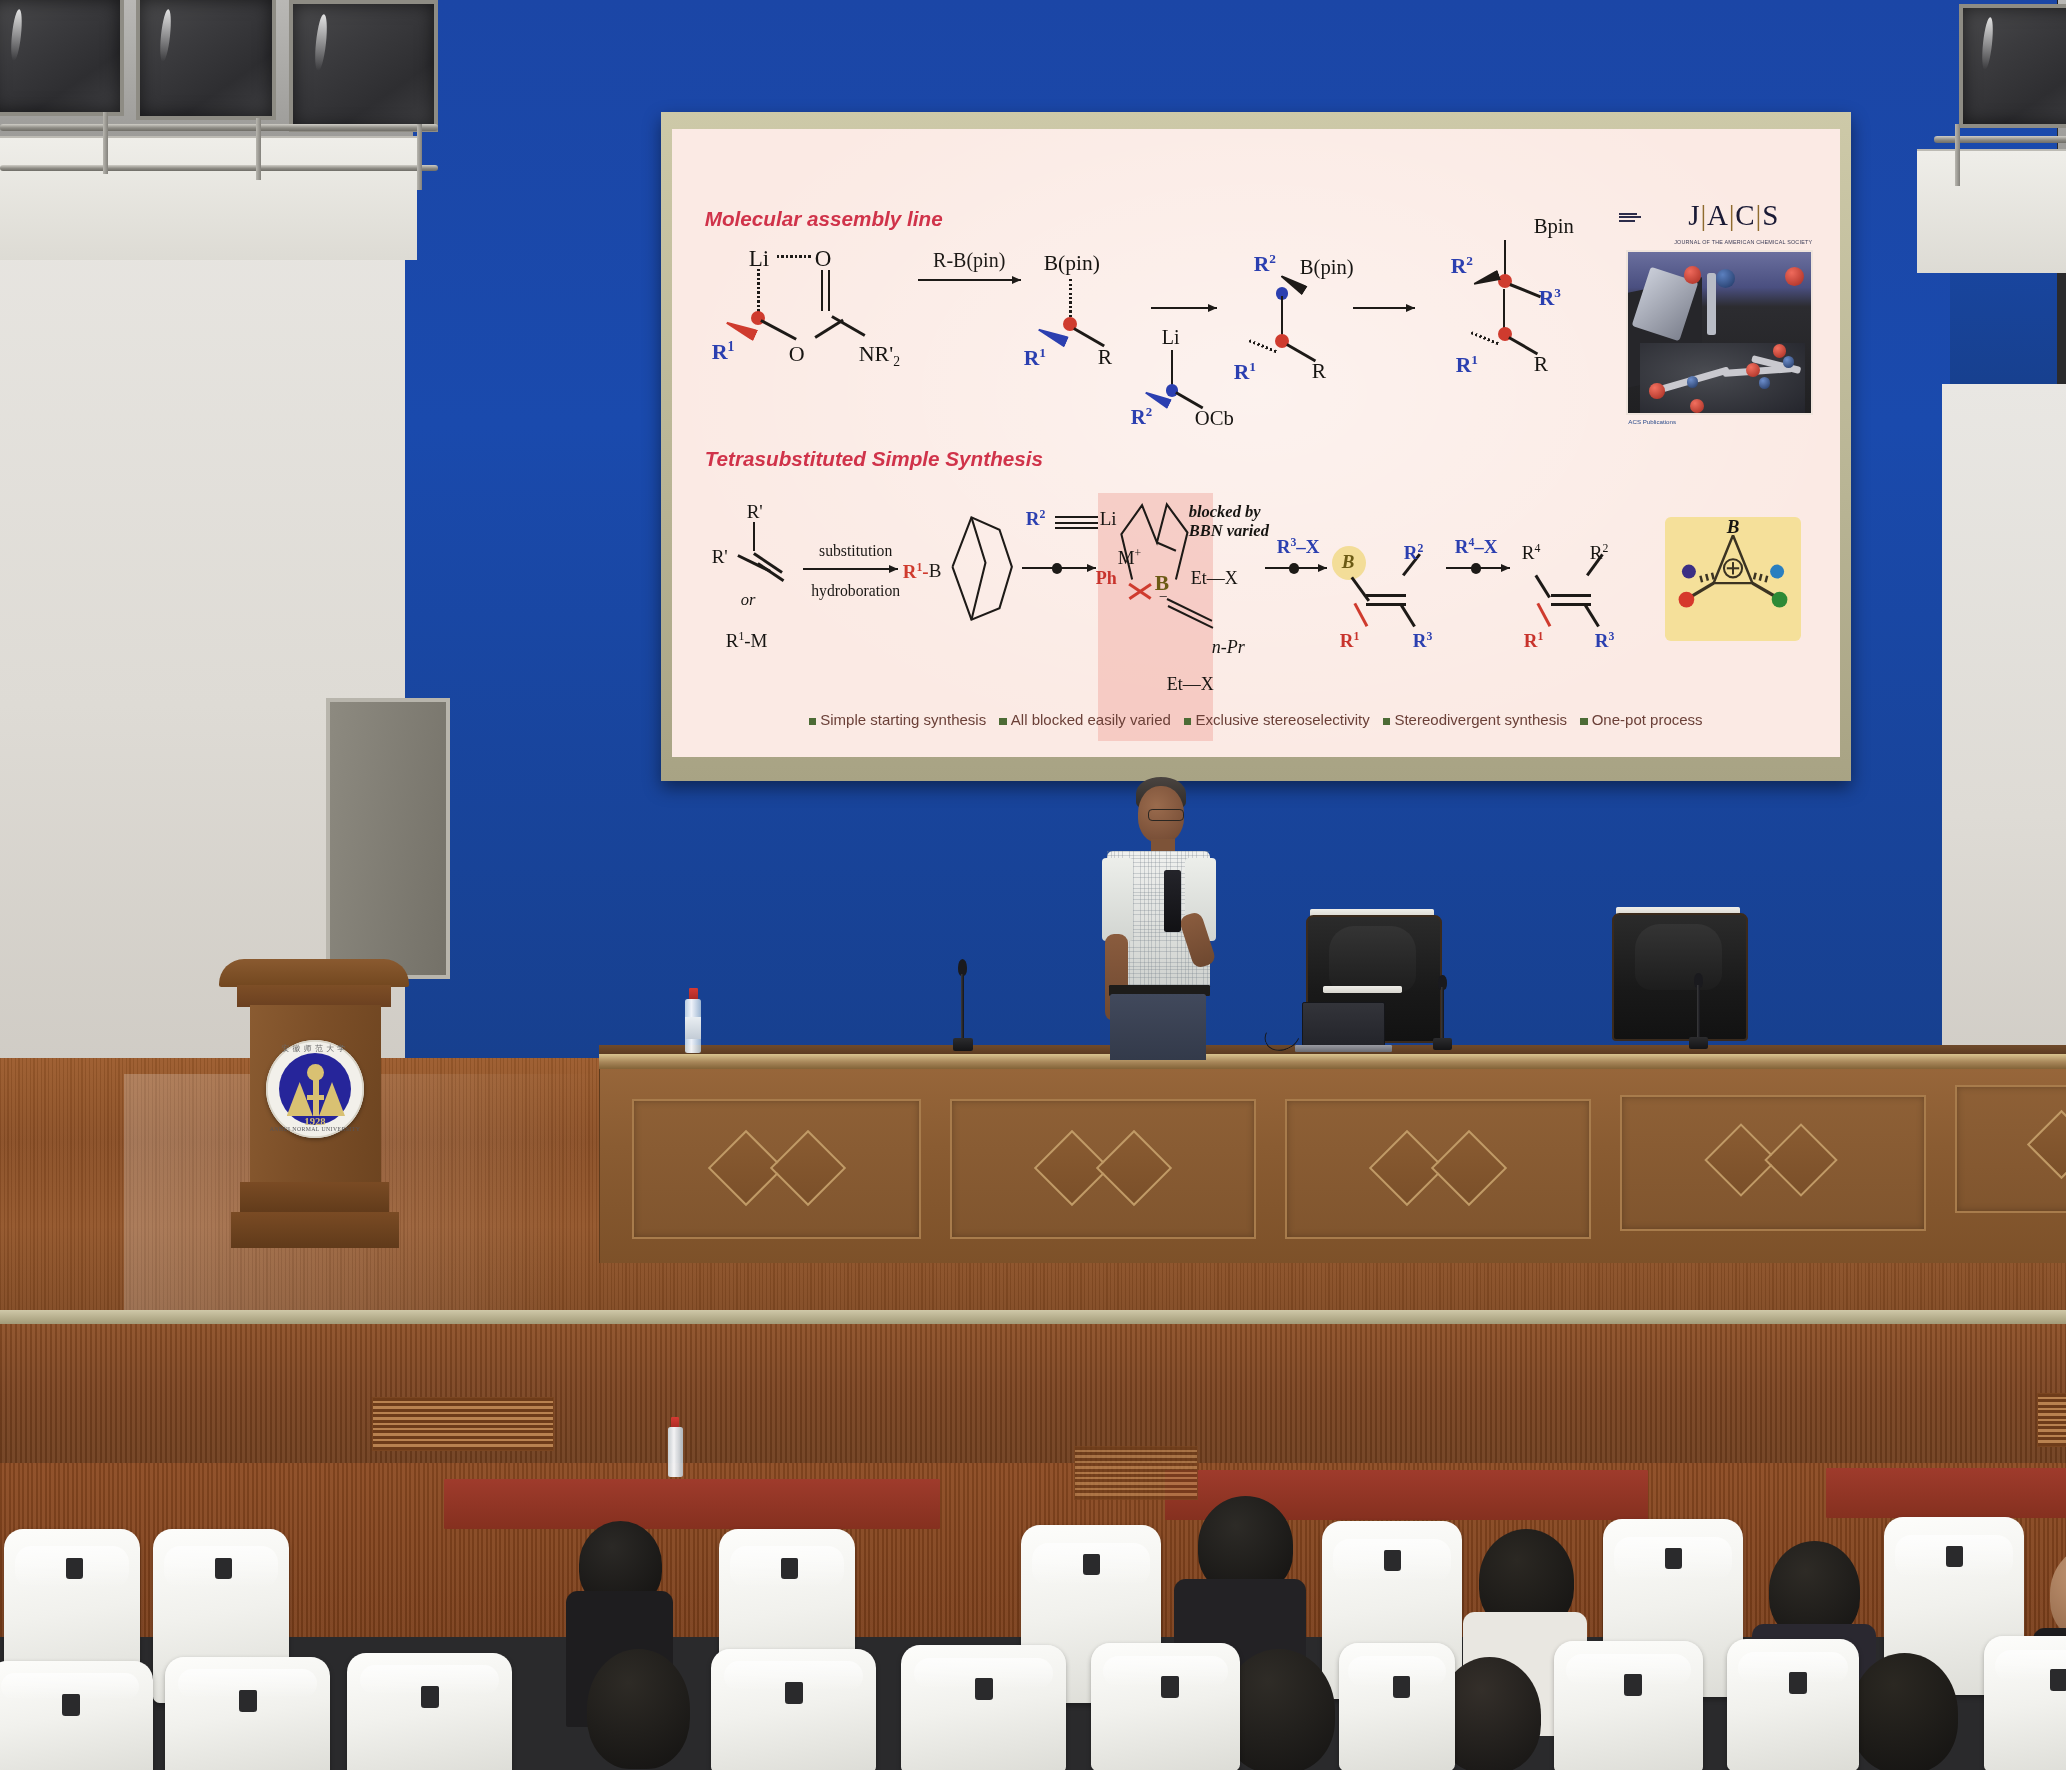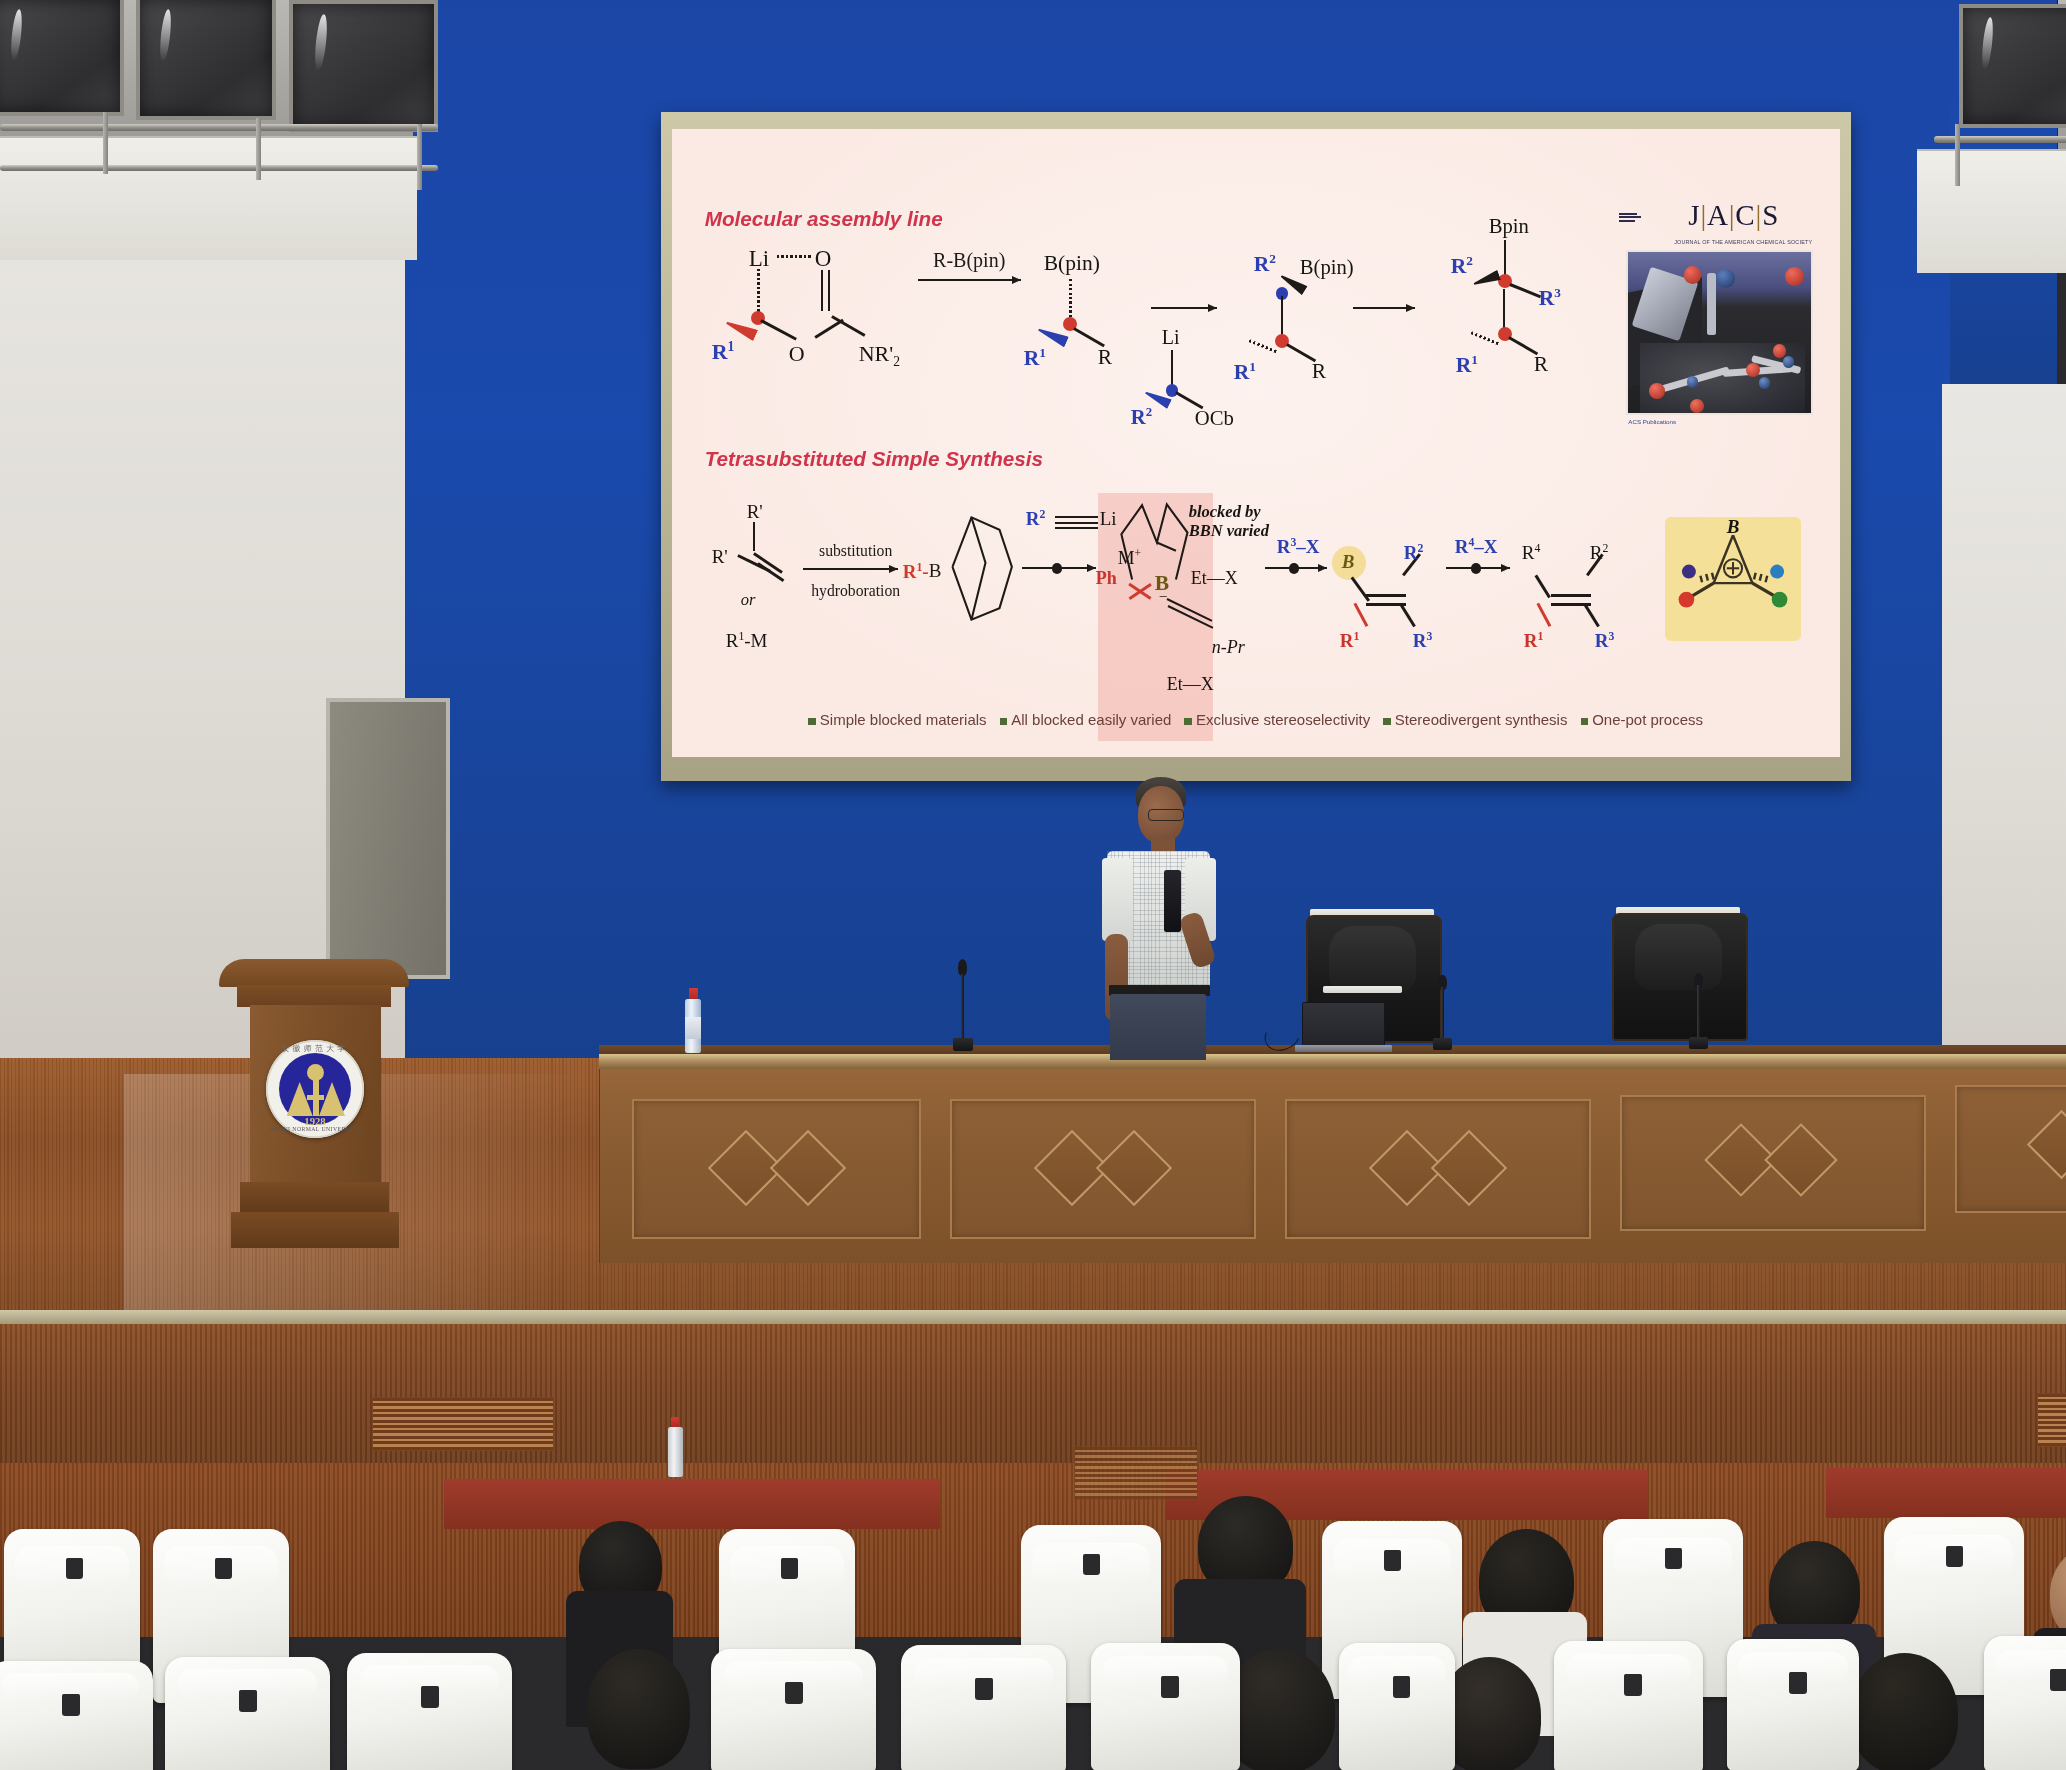--- a/index.html
+++ b/index.html
@@ -252,21 +252,21 @@
       <div class="atom-dot" style="left:604px;top:158px;width:12.4px;height:12.4px;background:#2b3fb0;"></div>
       <div class="bond" style="left:609px;top:167px;width:2.5px;height:43px;"></div>
       <div class="atom-dot" style="left:603px;top:205px;width:14px;height:14px;background:#cf3b2e;"></div>
       <div class="hash" style="left:576px;top:216px;width:31px;height:2.9px;transform:rotate(22deg);"></div>
       <div class="bond" style="left:615px;top:214px;width:33px;height:2.5px;transform:rotate(30deg);"></div>
       <div class="chem blue" style="left:562px;top:230px;font-size:21.5px;">R<span class="sup">1</span></div>
       <div class="chem dark" style="left:640px;top:230px;font-size:21.5px;">R</div>
 
       <div class="arrow" style="left:681px;top:178px;width:62px;"></div>
 
-      <div class="chem dark" style="left:817px;top:86px;font-size:20.7px;">Bpin</div>
+      <div class="chem dark" style="left:862px;top:86px;font-size:20.7px;">Bpin</div>
       <div class="bond" style="left:832px;top:111px;width:2.5px;height:39px;"></div>
       <div class="atom-dot" style="left:826px;top:145px;width:14px;height:14px;background:#cf3b2e;"></div>
       <div class="chem blue" style="left:779px;top:124px;font-size:21.5px;">R<span class="sup">2</span></div>
       <div class="wedge" style="left:801px;top:145px;width:27px;height:10.7px;transform:rotate(-20deg);"></div>
       <div class="bond" style="left:838px;top:154px;width:33px;height:2.9px;transform:rotate(22deg);"></div>
       <div class="chem blue" style="left:867px;top:156px;font-size:21.5px;">R<span class="sup">3</span></div>
       <div class="bond" style="left:831px;top:160px;width:2.5px;height:43px;"></div>
       <div class="atom-dot" style="left:826px;top:198px;width:14px;height:14px;background:#cf3b2e;"></div>
       <div class="hash" style="left:798px;top:208px;width:31px;height:2.9px;transform:rotate(22deg);"></div>
       <div class="bond" style="left:837px;top:207px;width:33px;height:2.5px;transform:rotate(30deg);"></div>
@@ -408,21 +408,21 @@
           </g>
           <circle cx="58" cy="132" r="17" fill="#3b2f84"></circle>
           <circle cx="272" cy="132" r="17" fill="#2a7fc0"></circle>
           <circle cx="52" cy="200" r="19" fill="#d6392c"></circle>
           <circle cx="278" cy="200" r="19" fill="#2e8a36"></circle>
         </svg>
         <div class="chem dark i" style="left:62px;top:-1.7px;font-size:19px;font-weight:700;">B</div>
       </div>
 
       <div class="bullets" style="top:582px;font-size:15px;">
-        <span class="sq" style="width:7.4px;height:7.4px;margin-left:0;"></span><span>Simple blocked materials</span>
+        <span class="sq" style="width:7.4px;height:7.4px;margin-left:0;"></span><span>Simple starting synthesis</span>
         <span class="sq" style="width:7.4px;height:7.4px;"></span><span>All blocked easily varied</span>
         <span class="sq" style="width:7.4px;height:7.4px;"></span><span>Exclusive stereoselectivity</span>
         <span class="sq" style="width:7.4px;height:7.4px;"></span><span>Stereodivergent synthesis</span>
         <span class="sq" style="width:7.4px;height:7.4px;"></span><span>One-pot process</span>
       </div>
 
     </div>
   </div>
 
   <div id="stage-floor" style="left:0;top:1058px;width:2360px;height:281px;"></div>

